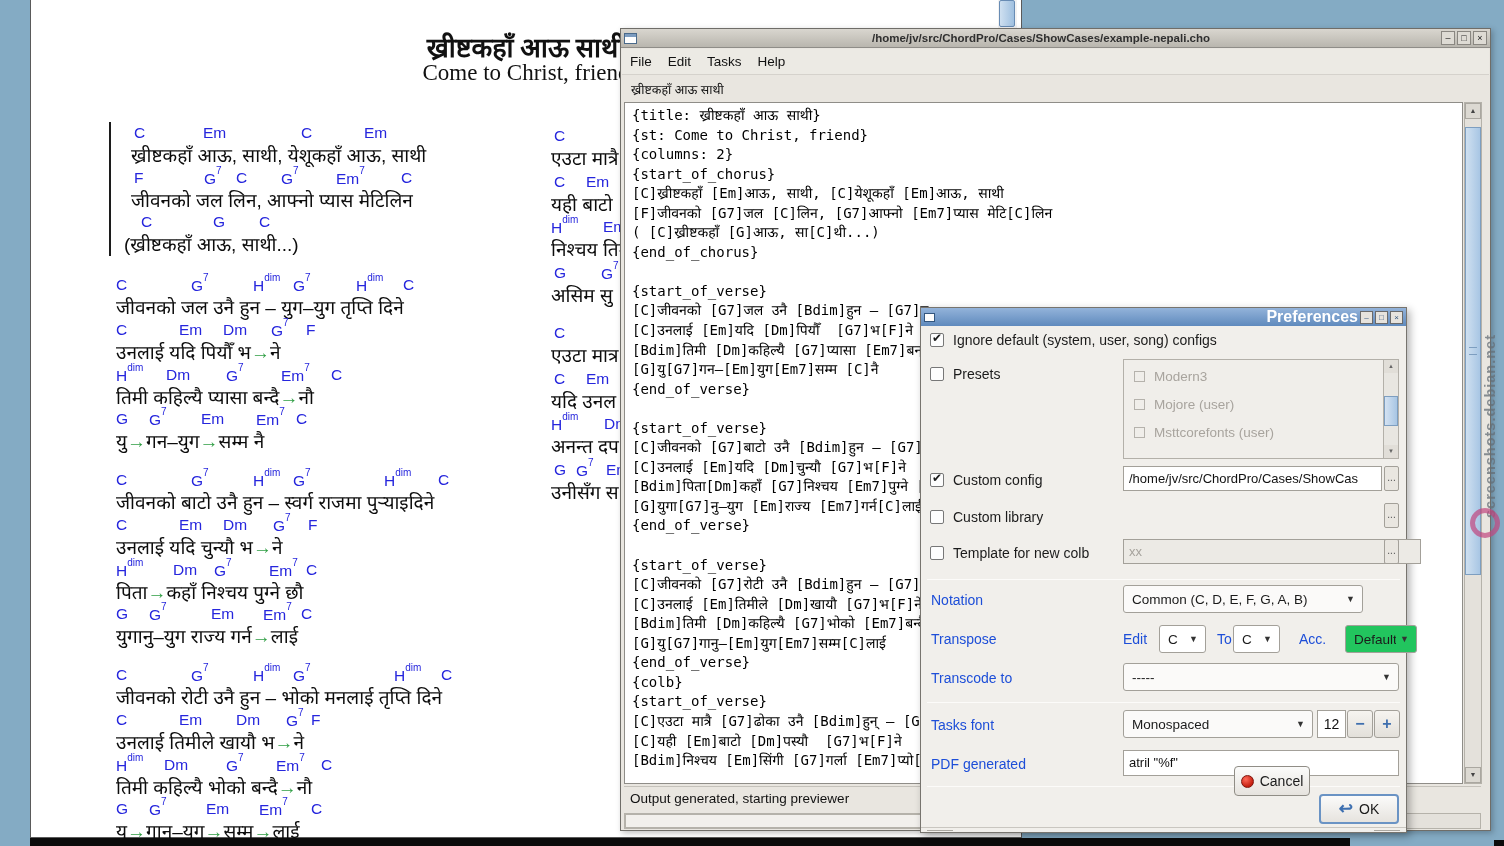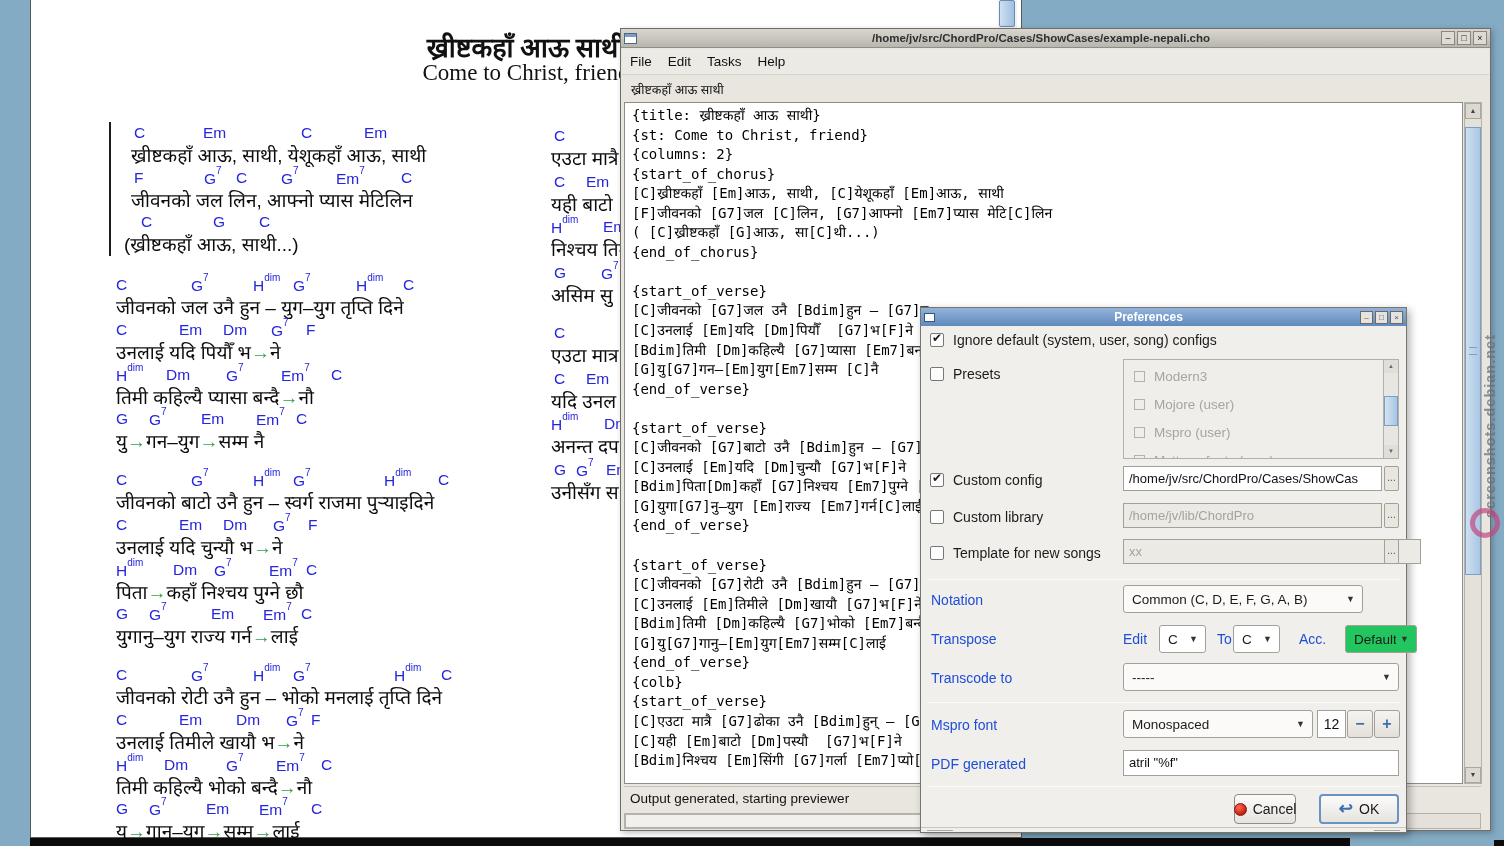--- a/index.html
+++ b/index.html
@@ -67,21 +67,21 @@
     border:1px solid #b5b2aa; }
   .ed-hthumb { position:absolute; left:0; top:0; width:470px; height:14px; background:#f2f0ec;
     border:1px solid #b5b2aa; }
 
   
   #prefs { position:absolute; left:920px; top:307px; width:487px; height:526px; background:#f1efeb;
     border:1px solid #77746e; box-shadow:3px 3px 8px rgba(0,0,0,.3); z-index:10; }
   .pf-titlebar { position:absolute; left:0; top:0; right:0; height:18px; display:flex; align-items:center;
     background:linear-gradient(#93b3da,#5f8abd); padding:0 3px; }
   .pf-icon { width:11px; height:9px; background:#fdfdfd; border:1px solid #33567e; margin-right:4px; flex:none;}
-  .pf-title { flex:1; text-align:center; font-size:12px; font-weight:bold; color:#fff; }
+  .pf-title { flex:1; text-align:right; font-size:16px; font-weight:bold; color:#fff; }
   .pf-btn { width:13px; height:13px; background:#e6e3dd; border:1px solid #6a6a6a; font-size:8px;
     line-height:11px; text-align:center; color:#33567e; margin-left:2px; }
   .prow { position:absolute; left:9px; display:flex; align-items:center; }
   .cb { width:14px; height:14px; background:#fdfdfd; border:1px solid #777; border-radius:2px;
     position:relative; flex:none; }
   .cb i { position:absolute; left:1px; top:-3px; font-style:normal; font-size:12px; color:#1a1a1a; }
   .cb:not(.checked) i { display:none; }
   .plabel { font-size:14px; color:#1b1b1b; margin-left:9px; white-space:nowrap; }
   .listbox { position:absolute; left:202px; top:51px; width:276px; height:100px; background:#f0eeea;
     border:1px solid #b3b0a9; overflow:hidden; }
@@ -403,24 +403,20 @@
           <div class="lb-item">
             <span class="lb-cb"></span>
             <span class="lb-label">Modern3</span>
           </div>
           <div class="lb-item">
             <span class="lb-cb"></span>
             <span class="lb-label">Mojore (user)</span>
           </div>
           <div class="lb-item">
             <span class="lb-cb"></span>
-            <span class="lb-label">Mspro (user)</span>
-          </div>
-          <div class="lb-item">
-            <span class="lb-cb"></span>
             <span class="lb-label">Msttcorefonts (user)</span>
           </div>
         </div>
       <div class="lb-scroll">
         <div class="lb-up">▲</div>
         <div class="lb-thumb"></div>
         <div class="lb-down">▼</div>
       </div>
     </div>
 
@@ -430,26 +426,25 @@
         </span>
       <span class="plabel">Custom config</span>
     </div>
     <div class="pfield" style="left:202px;top:158px;width:259px">/home/jv/src/ChordPro/Cases/ShowCas</div>
     <div class="browse" style="left:463px;top:158px">...</div>
 
     <div class="prow" style="top:201px">
       <span class="cb"></span>
       <span class="plabel">Custom library</span>
     </div>
-    <div class="pfield disabled" style="left:202px;top:195px;width:259px">/home/jv/lib/ChordPro</div>
     <div class="browse" style="left:463px;top:195px">...</div>
 
     <div class="prow" style="top:237px">
       <span class="cb"></span>
-      <span class="plabel">Template for new songs</span>
+      <span class="plabel">Template for new colb</span>
     </div>
     <div class="pfield disabled" style="left:202px;top:231px;width:298px">xx</div>
     <div class="browse" style="left:463px;top:231px">...</div>
 
     <div class="psep" style="top:271px"></div>
 
     <span class="inline-label" style="left:10px;top:284px">Notation</span>
     <div class="dd" style="left:202px;top:277px;width:240px">
       <span class="ddval">Common (C, D, E, F, G, A, B)</span>
       <span class="ddarrow">▼</span>
@@ -473,35 +468,35 @@
     </div>
 
     <span class="inline-label" style="left:10px;top:362px">Transcode to</span>
     <div class="dd" style="left:202px;top:355px;width:276px">
       <span class="ddval">-----</span>
       <span class="ddarrow">▼</span>
     </div>
 
     <div class="psep" style="top:394px"></div>
 
-    <span class="inline-label" style="left:10px;top:409px">Mspro font</span>
+    <span class="inline-label" style="left:10px;top:409px">Tasks font</span>
     <div class="dd" style="left:202px;top:402px;width:190px">
       <span class="ddval">Monospaced</span>
       <span class="ddarrow">▼</span>
     </div>
     <div class="spinbox" style="left:396px;top:402px;width:29px">12</div>
     <div class="spinbtn" style="left:426px;top:402px;width:26px">−</div>
     <div class="spinbtn" style="left:453px;top:402px;width:26px">+</div>
 
     <span class="inline-label" style="left:10px;top:448px">PDF generated</span>
     <div class="pfield" style="left:202px;top:442px;width:276px;height:26px">atril "%f"</div>
 
     <div class="psep" style="top:478px"></div>
 
-    <div class="btn" style="left:313px;top:486px;width:62px">
+    <div class="btn" style="left:313px;top:458px;width:76px">
       <span class="cancel-ic"></span>
       <span>Cancel</span>
     </div>
     <div class="btn default" style="left:398px;top:486px;width:80px">
       <span class="ok-ic">↩</span>
       <span>OK</span>
     </div>
 
     <div class="pf-grip"></div>
   </div>

